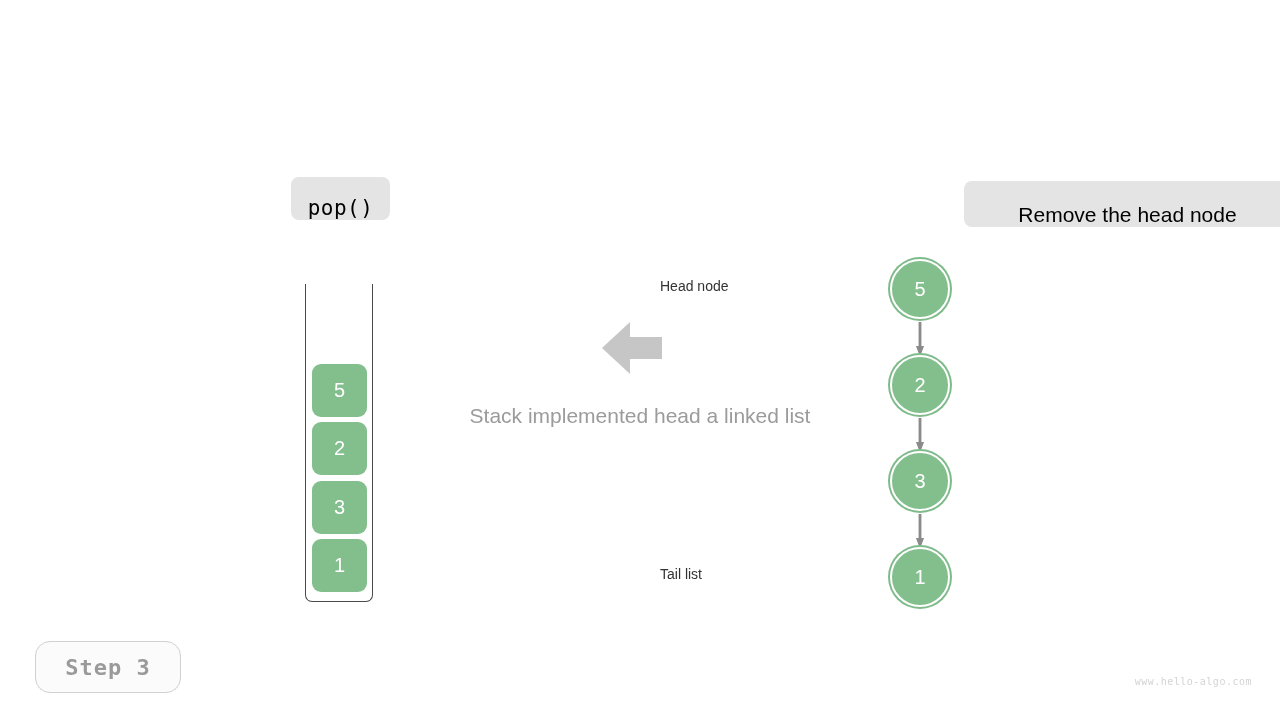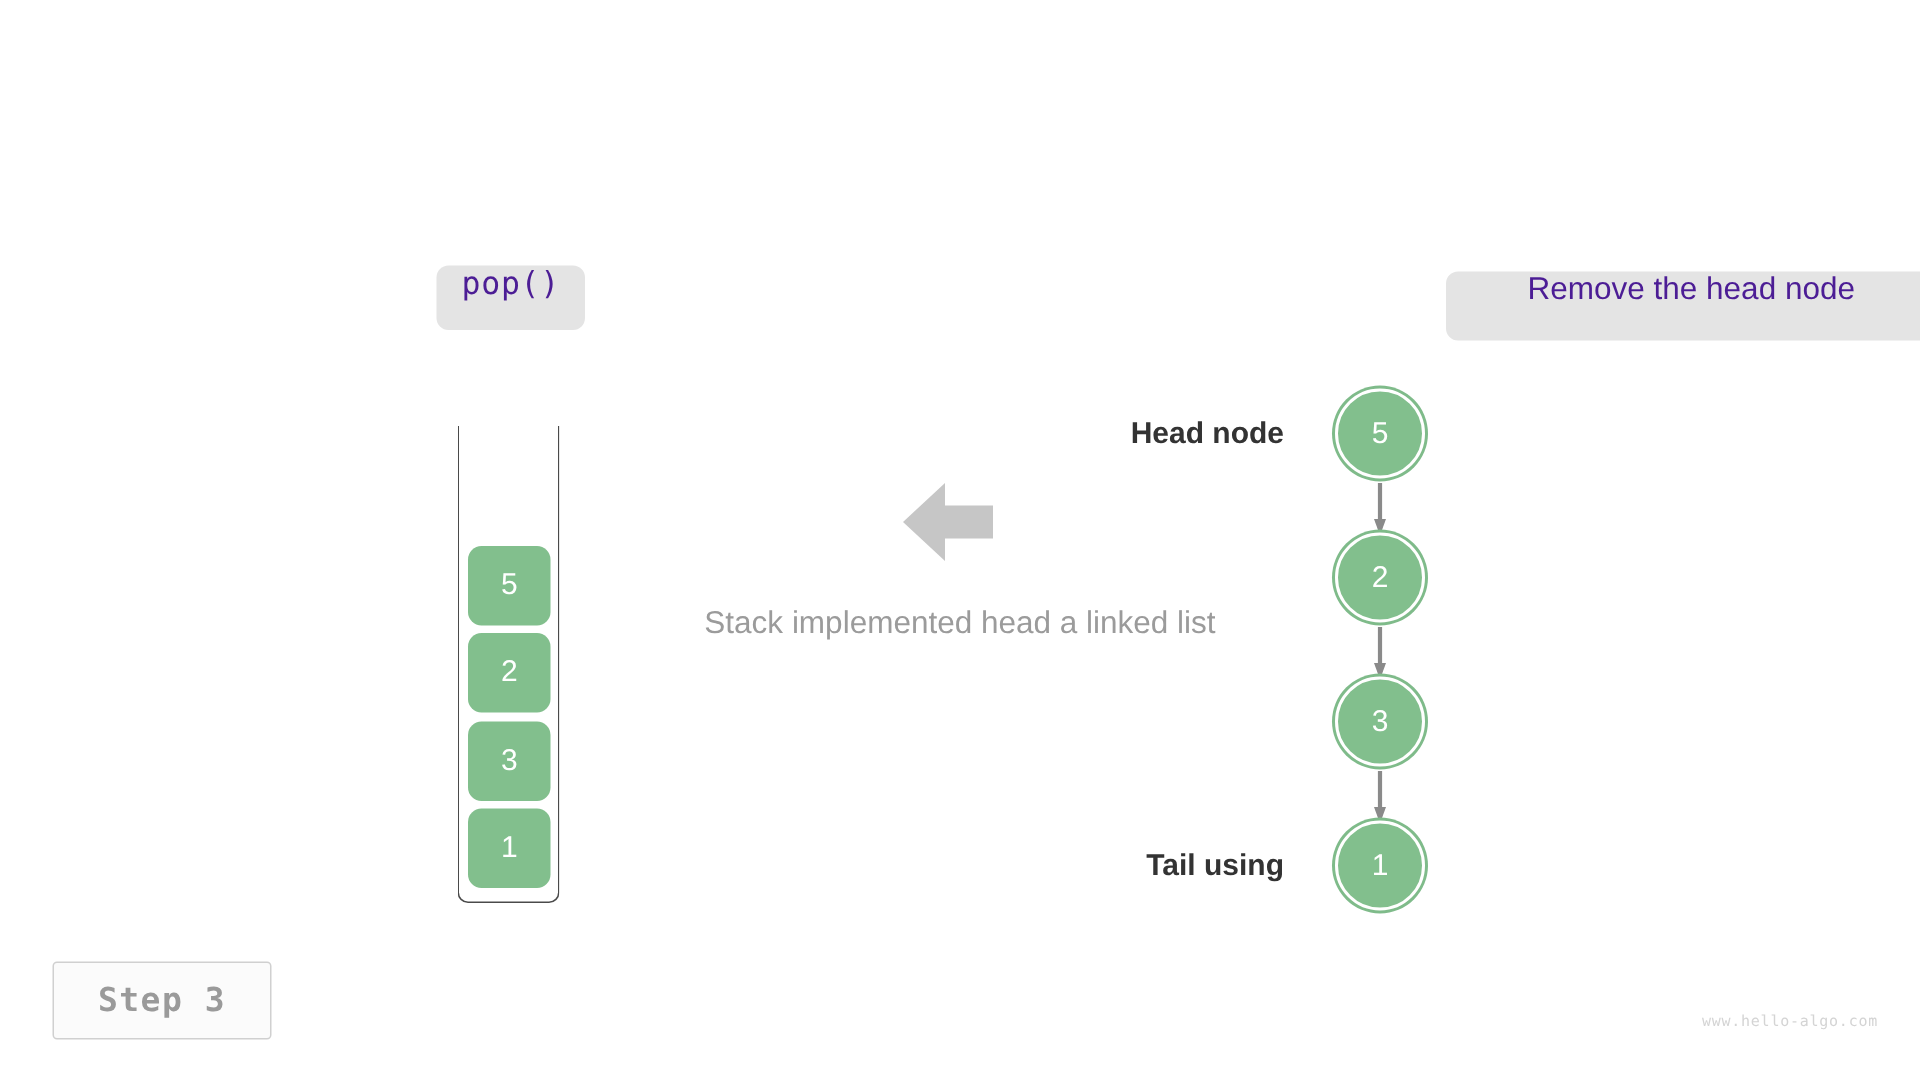--- a/index.html
+++ b/index.html
@@ -14,23 +14,23 @@
     font-family: "Liberation Sans", sans-serif;
     overflow: hidden;
   }
 
   
   .chip {
     position: absolute;
     background: #e4e4e4;
     border-radius: 8px;
     display: flex;
-    align-items: flex-start;
-    justify-content: center;
-    color: #4c1d95;
+    align-items: flex-end;
+    justify-content: center;
+    color: #000000;
     box-sizing: border-box;
   }
 
   #op-chip {
     left: 291px;
     top: 177px;
     width: 99px;
     height: 43px;
     font-family: "DejaVu Sans Mono", monospace;
     font-size: 21px;
@@ -46,21 +46,21 @@
   }
 
   #step-chip {
     position: absolute;
     left: 35px;
     top: 641px;
     width: 146px;
     height: 52px;
     background: #fbfbfb;
     border: 1px solid #d0d0d0;
-    border-radius: 3px;
+    border-radius: 15px;
     display: flex;
     align-items: center;
     justify-content: center;
     font-family: "DejaVu Sans Mono", monospace;
     font-weight: bold;
     font-size: 22px;
     letter-spacing: 1px;
     color: #9a9a9a;
     box-sizing: border-box;
   }
@@ -150,25 +150,24 @@
 
   .ll-link {
     position: absolute;
     left: 916px;
     width: 8px;
     height: 36px;
   }
 
   .node-label {
     position: absolute;
-    font-size: 20px;
-    font-weight: bold;
+    font-size: 14px;
+    font-weight: normal;
     color: #333333;
     white-space: nowrap;
-    text-align: right;
   }
   #label-head { left: 660px; top: 278px; width: 196px; }
   #label-tail { left: 660px; top: 566px; width: 196px; }
 </style>
 </head>
 <body>
 
 <div class="chip" id="op-chip">
   <span>pop()</span>
 </div>
@@ -230,15 +229,15 @@
     </div>
     <div class="ll-node" style="top: 451px; left: 890px; background: rgb(130, 191, 141); box-shadow: rgb(127, 187, 138) 0px 0px 0px 2px;">
       <span>3</span>
     </div>
     <div class="ll-node" style="top: 547px; left: 890px; background: rgb(130, 191, 141); box-shadow: rgb(127, 187, 138) 0px 0px 0px 2px;">
       <span>1</span>
     </div>
   </div>
 
 <div class="node-label" id="label-head">Head node</div>
-<div class="node-label" id="label-tail">Tail using</div>
+<div class="node-label" id="label-tail">Tail list</div>
 
 <div id="watermark">www.hello-algo.com</div>
 
 </body></html>

